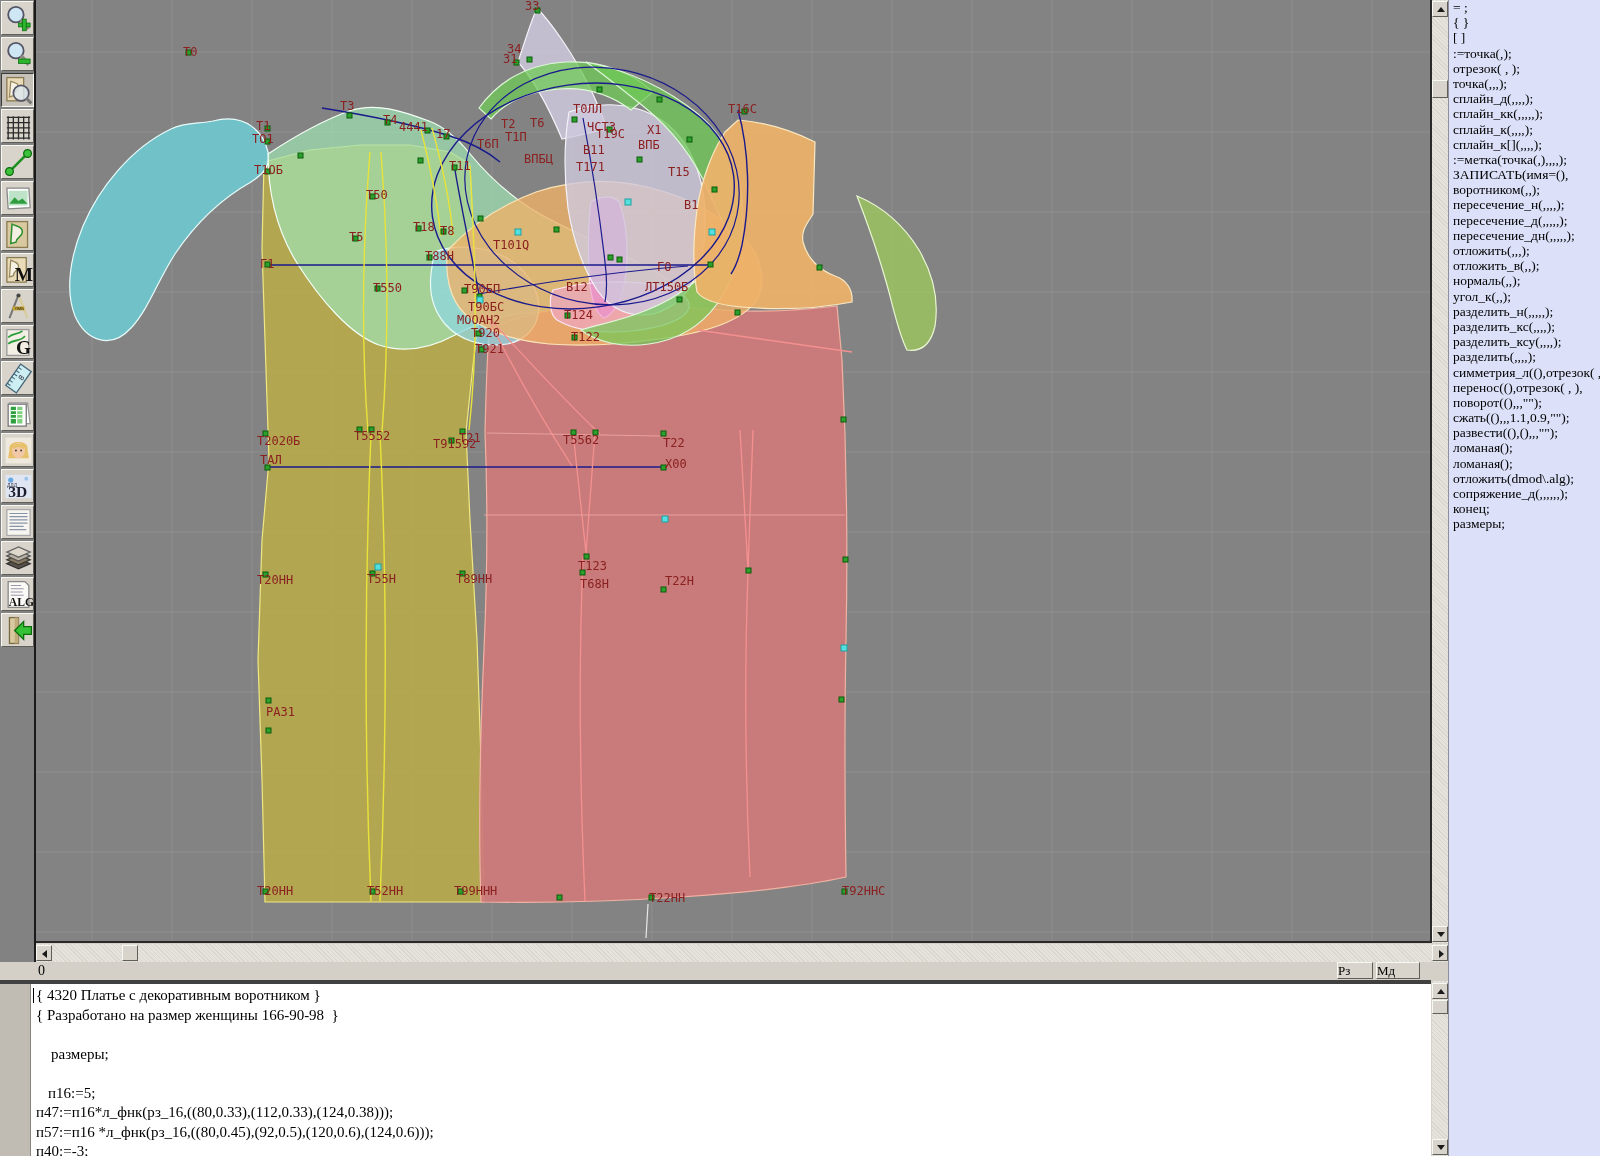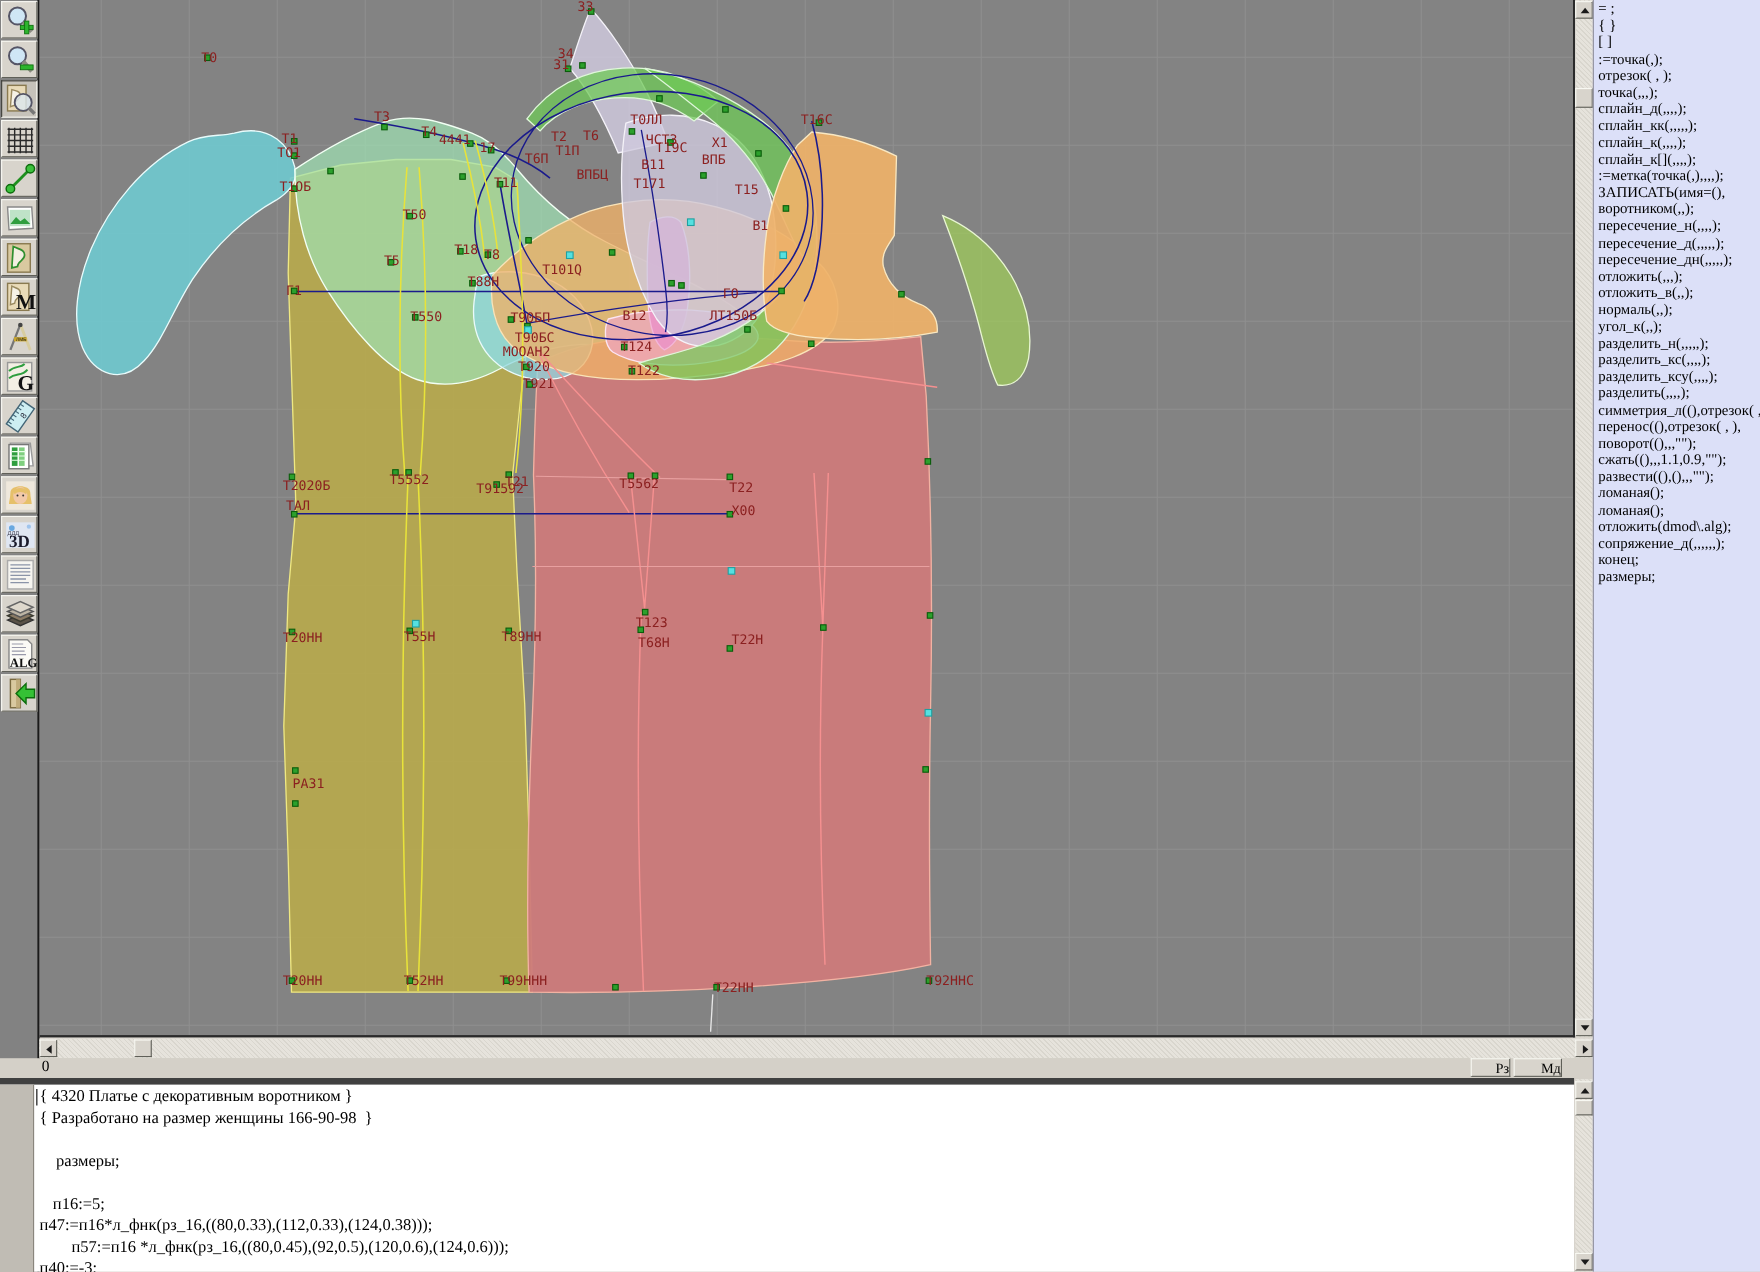--- a/index.html
+++ b/index.html
@@ -21,25 +21,25 @@
     border-top:1px solid #f8f8f2;border-left:1px solid #f8f8f2;border-right:1px solid #5f5f58;border-bottom:1px solid #5f5f58;box-sizing:border-box;}
   .sb-thumb{position:absolute;background:#d8d4cc;border-top:1px solid #f8f8f2;border-left:1px solid #f8f8f2;border-right:1px solid #5f5f58;border-bottom:1px solid #5f5f58;box-sizing:border-box;}
   .arr{position:absolute;width:0;height:0;}
   .arr-up{left:4px;top:5px;border-left:4px solid transparent;border-right:4px solid transparent;border-bottom:5px solid #1a1a1a;}
   .arr-down{left:4px;top:5px;border-left:4px solid transparent;border-right:4px solid transparent;border-top:5px solid #1a1a1a;}
   .arr-left{left:5px;top:4px;border-top:4px solid transparent;border-bottom:4px solid transparent;border-right:5px solid #1a1a1a;}
   .arr-right{left:6px;top:4px;border-top:4px solid transparent;border-bottom:4px solid transparent;border-left:5px solid #1a1a1a;}
   
   #status-row{position:absolute;left:0;top:962px;width:1448px;height:18px;background:#d4d0c8;}
   #status-zero{position:absolute;left:38px;top:1px;font-family:"Liberation Serif",serif;font-size:14px;color:#000;}
-  .mini-btn{position:absolute;top:0;height:17px;background:#d8d4cc;text-align:right;
+  .mini-btn{position:absolute;top:0;height:17px;background:#d8d4cc;text-align:left;
     font-family:"Liberation Serif",serif;font-size:13px;line-height:16px;color:#000;
     border-top:1px solid #f8f8f2;border-left:1px solid #f8f8f2;border-right:1px solid #5f5f58;border-bottom:1px solid #5f5f58;box-sizing:border-box;}
   
-  #editor{position:absolute;left:0;top:980px;width:1431px;height:176px;background:#fff;border-top:6px solid #404040;box-sizing:border-box;}
+  #editor{position:absolute;left:0;top:980px;width:1431px;height:176px;background:#fff;border-top:4px solid #404040;box-sizing:border-box;}
   #editor-margin{position:absolute;left:0;top:0;width:30px;height:176px;background:#c0bcb4;border-right:1px solid #8a867e;}
   #editor-caret{position:absolute;left:33px;top:4px;width:1px;height:15px;background:#000;}
   .code-line{position:absolute;left:36px;white-space:pre;font-family:"Liberation Serif",serif;font-size:15px;color:#000;height:19px;}
   
   #command-panel{position:absolute;left:1448px;top:0;width:152px;height:1156px;background:#dce0f8;border-left:1px solid #8f8f9c;box-sizing:border-box;overflow:hidden;}
   .cmd-item{height:15.2px;line-height:15.2px;padding-left:4px;white-space:nowrap;overflow:hidden;
     font-family:"Liberation Serif",serif;font-size:13.5px;color:#000;cursor:default;}
 </style>
 </head>
 <body>
@@ -430,21 +430,21 @@
     <div id="editor-margin"></div>
     <div id="editor-caret"></div>
     <div id="editor-lines">
         <div class="code-line" style="top: 3px;">{ 4320 Платье с декоративным воротником }</div>
         <div class="code-line" style="top: 22.5px;">{ Разработано на размер женщины 166-90-98  }</div>
         <div class="code-line" style="top: 42px;"></div>
         <div class="code-line" style="top: 61.5px;">    размеры;</div>
         <div class="code-line" style="top: 81px;"></div>
         <div class="code-line" style="top: 100.5px; margin-left: 12px;">п16:=5;</div>
         <div class="code-line" style="top: 120px;">п47:=п16*л_фнк(рз_16,((80,0.33),(112,0.33),(124,0.38)));</div>
-        <div class="code-line" style="top: 139.5px; margin-left: 29px;">п57:=п16 *л_фнк(рз_16,((80,0.45),(92,0.5),(120,0.6),(124,0.6)));</div>
+        <div class="code-line" style="top: 139.5px;">п57:=п16 *л_фнк(рз_16,((80,0.45),(92,0.5),(120,0.6),(124,0.6)));</div>
         <div class="code-line" style="top: 159px;">п40:=-3;</div>
       </div>
   </div>
   <div class="sb-track" style="left:1432px;top:981px;width:16px;height:175px;">
     <div class="sb-btn" style="left:0;top:2px;">
         <span class="arr arr-up"></span>
       </div>
     <div class="sb-thumb" style="left:0;top:19px;width:16px;height:14px;"></div>
     <div class="sb-btn" style="left:0;top:158px;">
         <span class="arr arr-down"></span>

